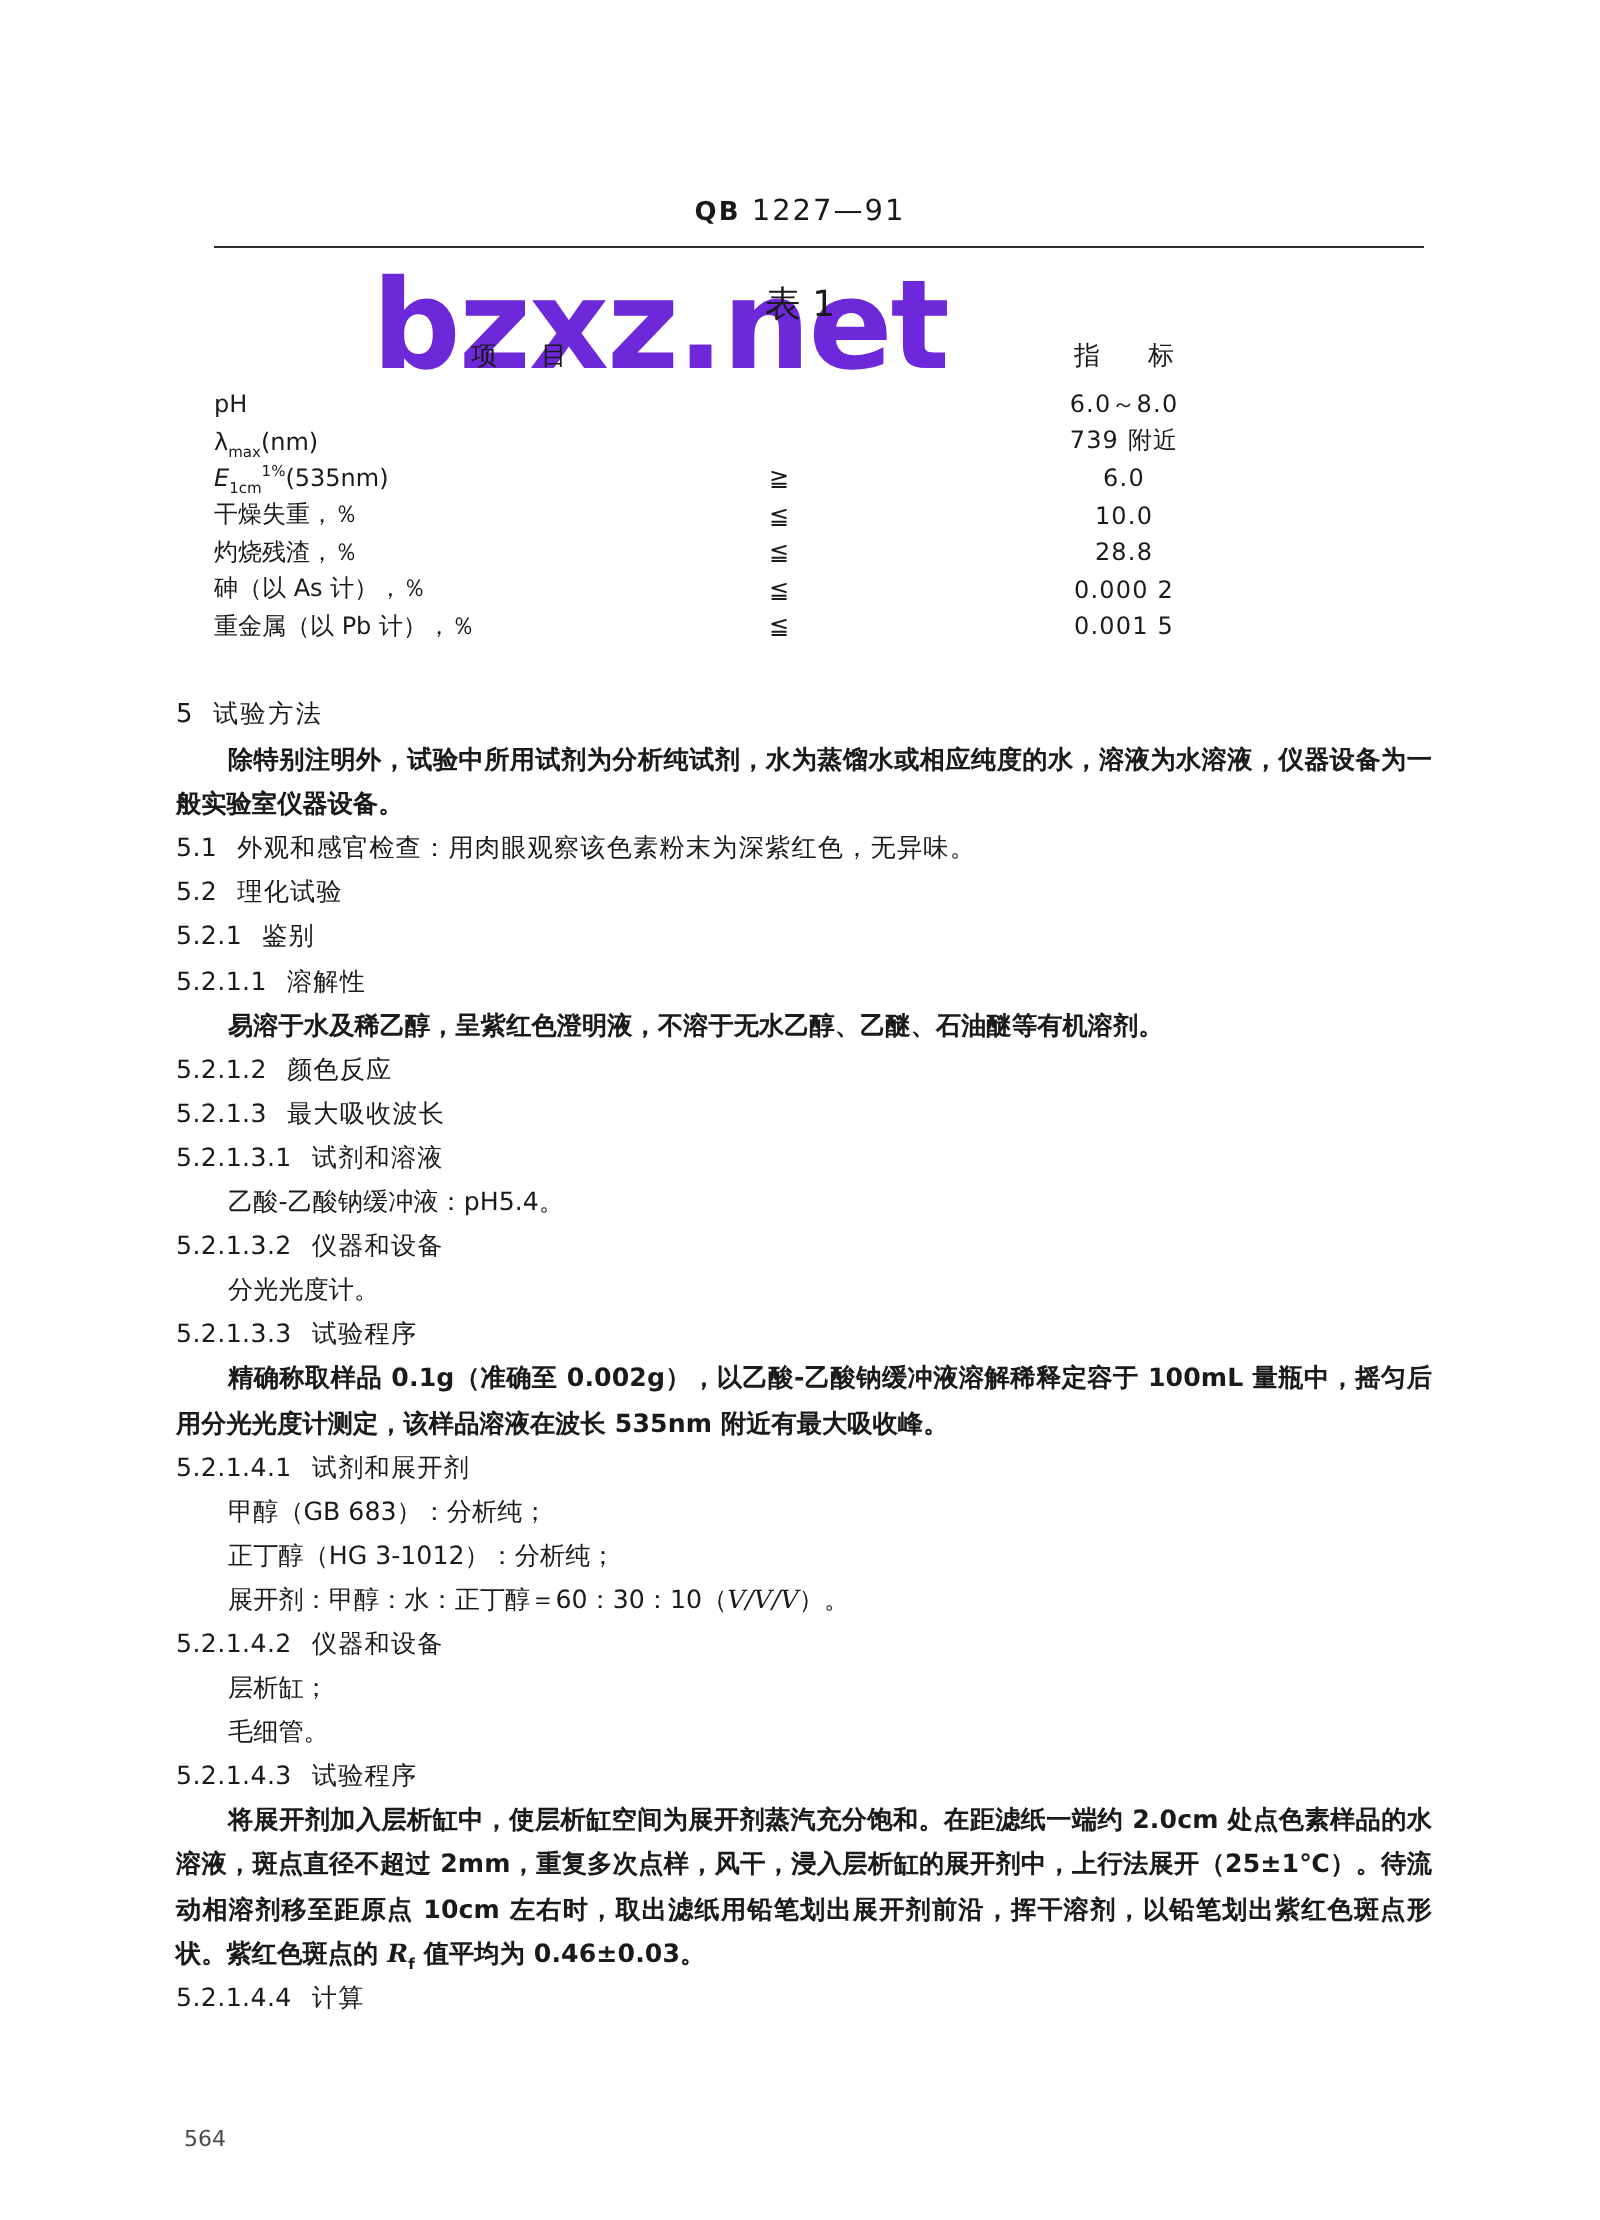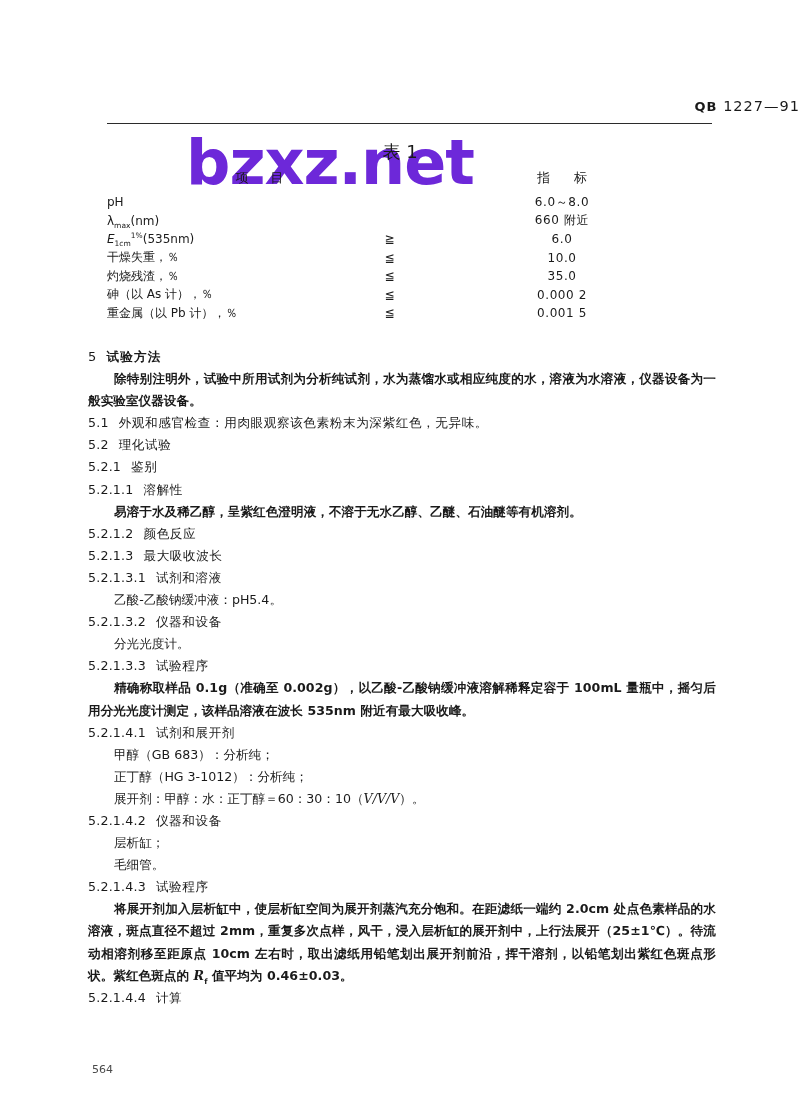--- a/index.html
+++ b/index.html
@@ -39,21 +39,21 @@
     user-select: none;
     white-space: nowrap;
   }
 
   
   .runhead {
     position: absolute;
     left: 0;
     top: 98px;
     width: 800px;
-    text-align: right;
+    text-align: center;
     font-size: 14.5px;
     letter-spacing: 1px;
     z-index: 2;
   }
   .runhead .std-prefix {
     font-weight: bold;
     font-size: 13px;
   }
   .head-rule {
     position: absolute;
@@ -146,21 +146,21 @@
   .clause .num {
     font-family: "DejaVu Sans", "Liberation Sans", sans-serif;
     letter-spacing: 0.2px;
     white-space: nowrap;
   }
   .clause .ttl {
     margin-left: 10px;
     white-space: nowrap;
   }
   .clause.h1 .num { font-size: 13px; }
-  .clause.h1 .ttl { font-weight: bold; letter-spacing: 1.2px; }
+  .clause.h1 .ttl { font-weight: normal; letter-spacing: 1.2px; }
   .clause.h2 .ttl { letter-spacing: 0.6px; font-family: Liberation Serif, serif; }
 
   .para {
     text-indent: 26px;
     white-space: normal;
     text-align: justify;
     letter-spacing: 0.05px;
     font-weight: bold;
   }
   .sub {
@@ -208,36 +208,36 @@
       </thead>
       <tbody>
           <tr class="body-row">
             <td class="cell-item">pH</td>
             <td class="cell-op"></td>
             <td class="cell-val vdiv">6.0～8.0</td>
           </tr>
           <tr class="body-row">
             <td class="cell-item">λ<sub>max</sub>(nm)</td>
             <td class="cell-op"></td>
-            <td class="cell-val vdiv">660 附近</td>
+            <td class="cell-val vdiv">739 附近</td>
           </tr>
           <tr class="body-row">
             <td class="cell-item"><i>E</i><sub>1cm</sub><sup>1%</sup>(535nm)</td>
             <td class="cell-op">≧</td>
             <td class="cell-val vdiv">6.0</td>
           </tr>
           <tr class="body-row">
             <td class="cell-item">干燥失重，％</td>
             <td class="cell-op">≦</td>
             <td class="cell-val vdiv">10.0</td>
           </tr>
           <tr class="body-row">
             <td class="cell-item">灼烧残渣，％</td>
             <td class="cell-op">≦</td>
-            <td class="cell-val vdiv">35.0</td>
+            <td class="cell-val vdiv">28.8</td>
           </tr>
           <tr class="body-row">
             <td class="cell-item">砷（以 As 计），％</td>
             <td class="cell-op">≦</td>
             <td class="cell-val vdiv">0.000 2</td>
           </tr>
           <tr class="body-row">
             <td class="cell-item rule-bottom">重金属（以 Pb 计），％</td>
             <td class="cell-op rule-bottom">≦</td>
             <td class="cell-val vdiv rule-bottom">0.001 5</td>

